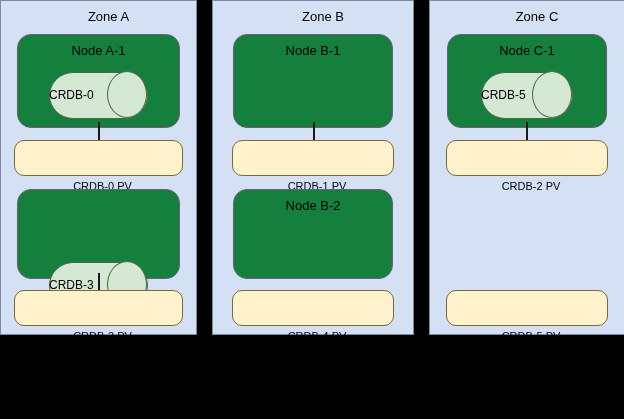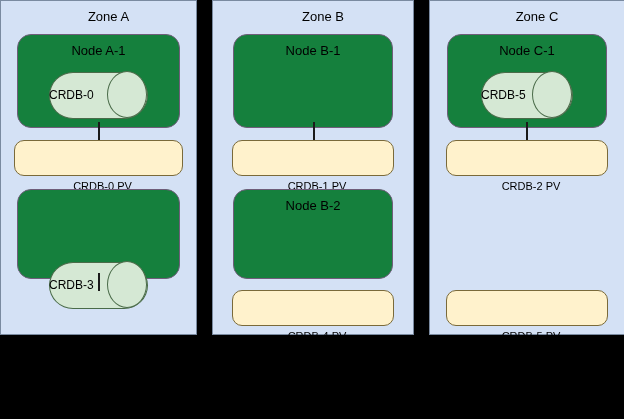--- a/index.html
+++ b/index.html
@@ -188,20 +188,23 @@
     </div>
 
     <div class="node node-row2">
       <div class="cylinder c-row2">
         <div class="cyl-body"></div>
         <div class="cyl-cap"></div>
         <div class="cyl-text">CRDB-3</div>
       </div>
     </div>
     <div class="connector conn-row2"></div>
+    <div class="pv pv-row2">
+      <div class="pv-label">CRDB-3 PV</div>
+    </div>
   </div>
 
   <div class="zone zone-b">
     <div class="zone-label">Zone B</div>
 
     <div class="node node-row1">
       <div class="node-label">Node B-1</div>
     </div>
     <div class="connector conn-row1"></div>
     <div class="pv pv-row1">

